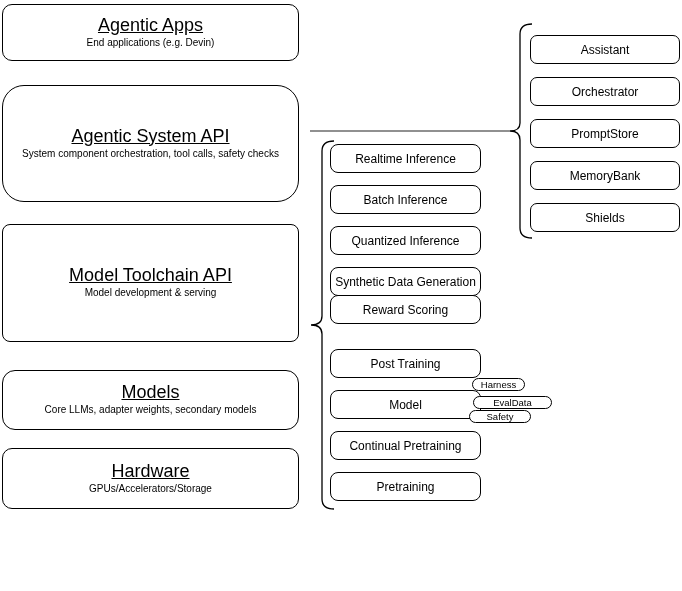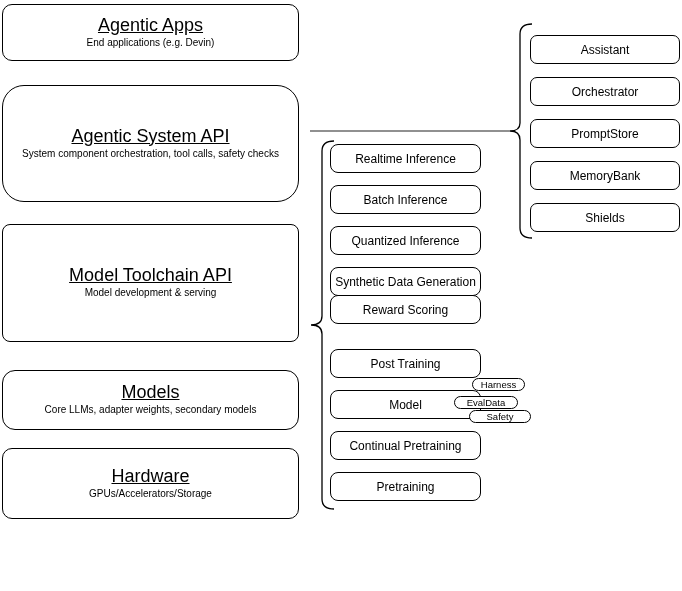--- a/index.html
+++ b/index.html
@@ -122,21 +122,21 @@
   <div class="lbox" style="top:224px;height:118px;border-radius:8px">
     <div class="ltitle">Model Toolchain API</div>
     <div class="lsub">Model development &amp; serving</div>
   </div>
 
   <div class="lbox" style="top:370px;height:60px;border-radius:13px">
     <div class="ltitle">Models</div>
     <div class="lsub">Core LLMs, adapter weights, secondary models</div>
   </div>
 
-  <div class="lbox" style="top:448px;height:71px;border-radius:10px">
+  <div class="lbox" style="top:448px;height:61px;border-radius:10px">
     <div class="ltitle">Hardware</div>
     <div class="lsub">GPUs/Accelerators/Storage</div>
   </div>
 
 
   <div class="mbox" style="top:144px">
     <span>Realtime Inference</span>
   </div>
   <div class="mbox" style="top:185px">
     <span>Batch Inference</span>
@@ -159,21 +159,21 @@
   <div class="mbox" style="top:431px">
     <span>Continual Pretraining</span>
   </div>
   <div class="mbox" style="top:472px">
     <span>Pretraining</span>
   </div>
 
   <div class="pill" style="left:472px;top:378px;width:53px;height:13px">
     <span>Harness</span>
   </div>
-  <div class="pill" style="left:454px;top:396px;width:64px;height:13px">
+  <div class="pill" style="left:473px;top:396px;width:79px;height:13px">
     <span>EvalData</span>
   </div>
   <div class="pill" style="left:469px;top:410px;width:62px;height:13px">
     <span>Safety</span>
   </div>
 
   <div class="rbox" style="top:35px">
     <span>Assistant</span>
   </div>
   <div class="rbox" style="top:77px">

